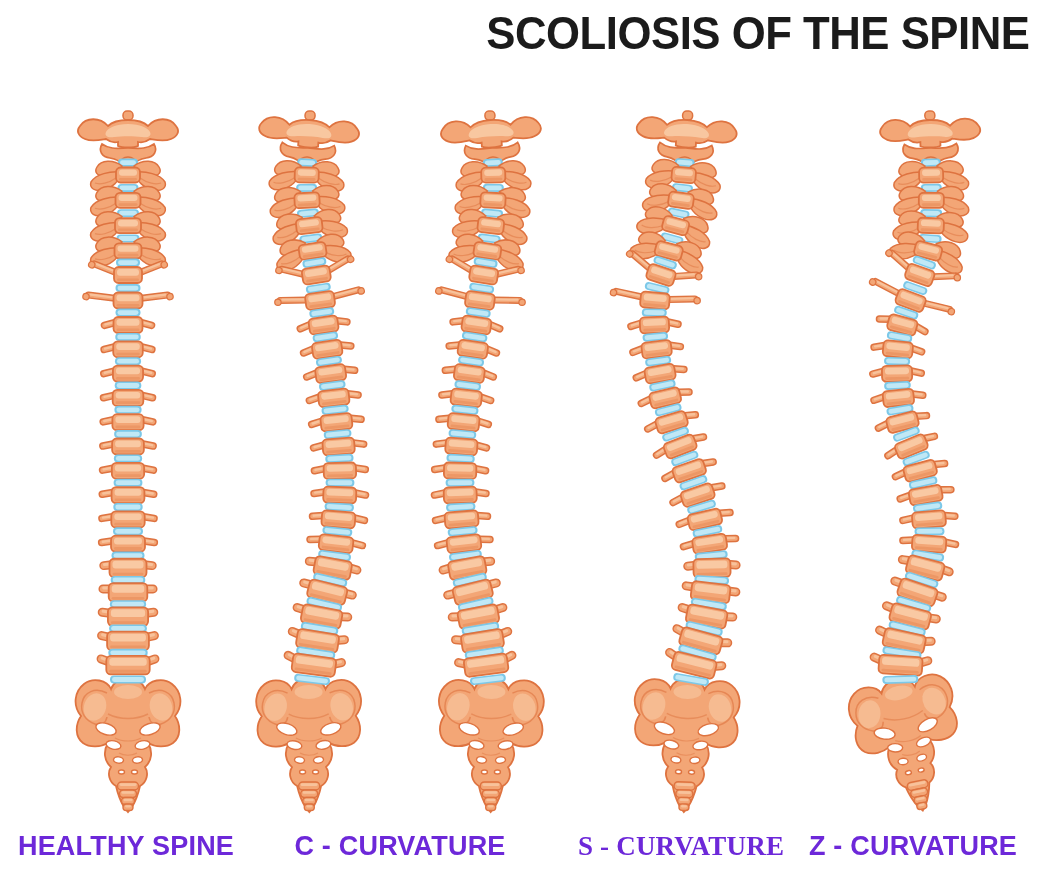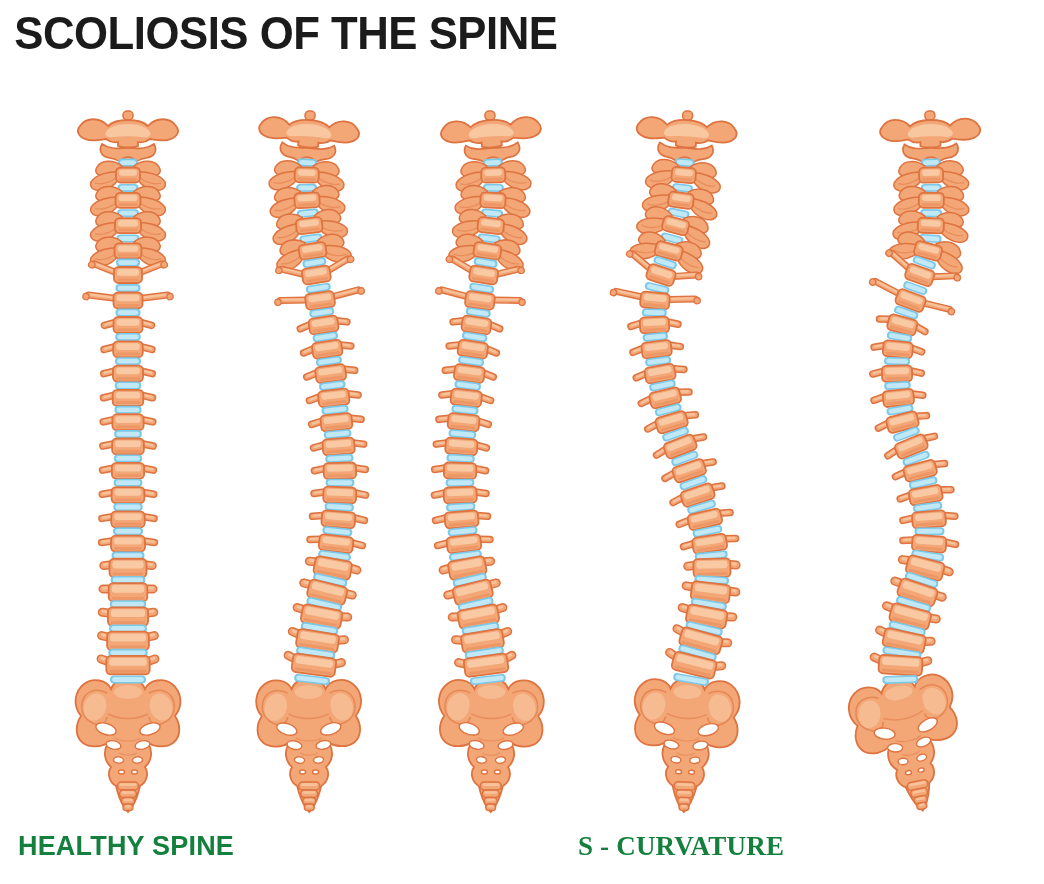--- a/index.html
+++ b/index.html
@@ -1,29 +1,29 @@
 <!DOCTYPE html>
 <html><head>
 <meta charset="utf-8">
 <style>
   html,body{margin:0;padding:0;background:#ffffff;}
   .canvas{
     position:relative;width:1044px;height:884px;background:#ffffff;
     overflow:hidden;font-family:"Liberation Sans",sans-serif;
   }
-  .title-wrap{position:absolute;top:6px;left:0;right:0;text-align:left;}
+  .title-wrap{position:absolute;top:6px;left:0;right:0;text-align:right;}
   .title{
     display:inline-block;font-size:46px;font-weight:bold;letter-spacing:-0.5px;
     color:#1b1b1b;transform:scaleX(0.95);white-space:nowrap;
   }
   #spines{position:absolute;left:0;top:0;width:100%;height:100%;}
   #spines svg{position:absolute;overflow:visible;}
   .spine-label{
     position:absolute;top:831px;transform:translateX(-50%);
-    font-size:27px;font-weight:600;letter-spacing:0.2px;color:#15803d;white-space:nowrap;
+    font-size:27px;font-weight:600;letter-spacing:0.2px;color:#6d28d9;white-space:nowrap;
   }
   .lbl-0{left:126px;} .lbl-1{left:400px;} .lbl-2{left:681px;font-family:Liberation Serif, serif;} .lbl-3{left:913px;}
 </style>
 </head>
 <body>
 
 <div class="canvas">
 
   <div class="title-wrap">
     <span class="title">SCOLIOSIS OF THE SPINE</span>
@@ -2106,15 +2106,17 @@
           </g>
           <g transform="translate(-14.67,575.5) rotate(-1.85)">
             <rect x="-18" y="-4" width="36" height="8" rx="4" fill="#7CC8E8"></rect>
             <rect x="-16" y="-2.4" width="32" height="4.8" rx="2.4" fill="#C0E8F6"></rect>
           </g>
         </g>
       </svg>
     </div>
 
   <span class="spine-label lbl-0">HEALTHY SPINE</span>
+  <span class="spine-label lbl-1">C - CURVATURE</span>
   <span class="spine-label lbl-2">S - CURVATURE</span>
+  <span class="spine-label lbl-3">Z - CURVATURE</span>
 
 </div>
 
 </body></html>

